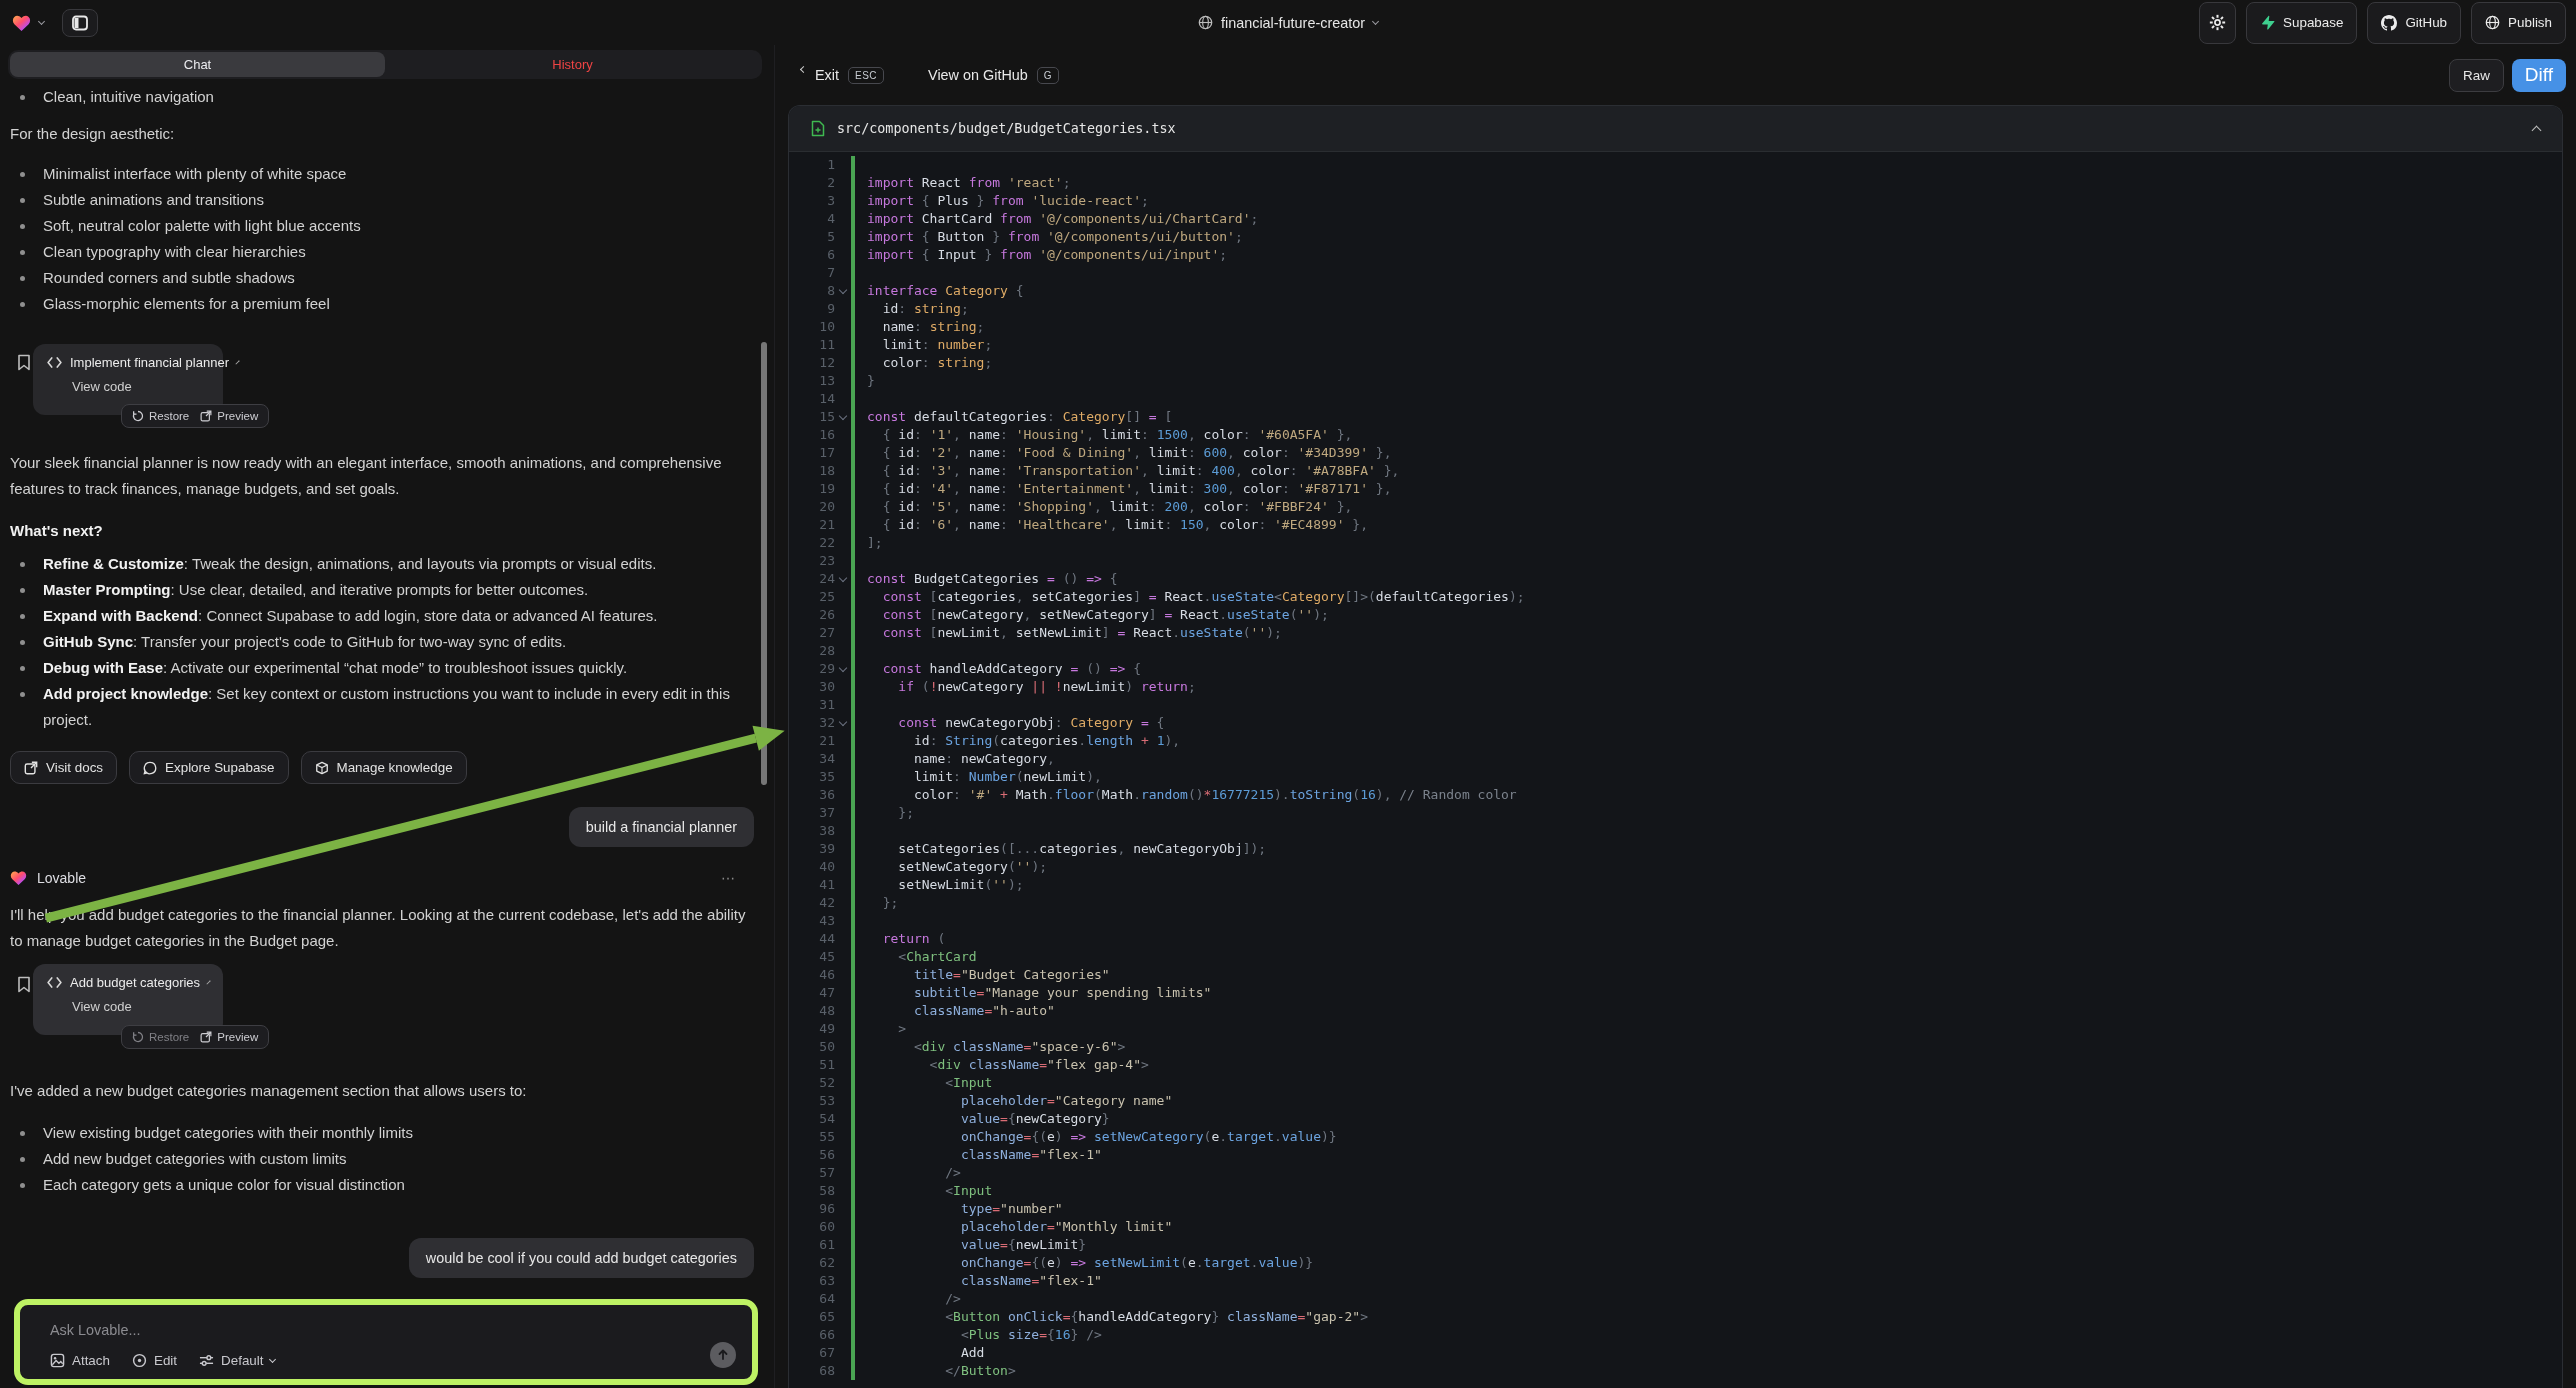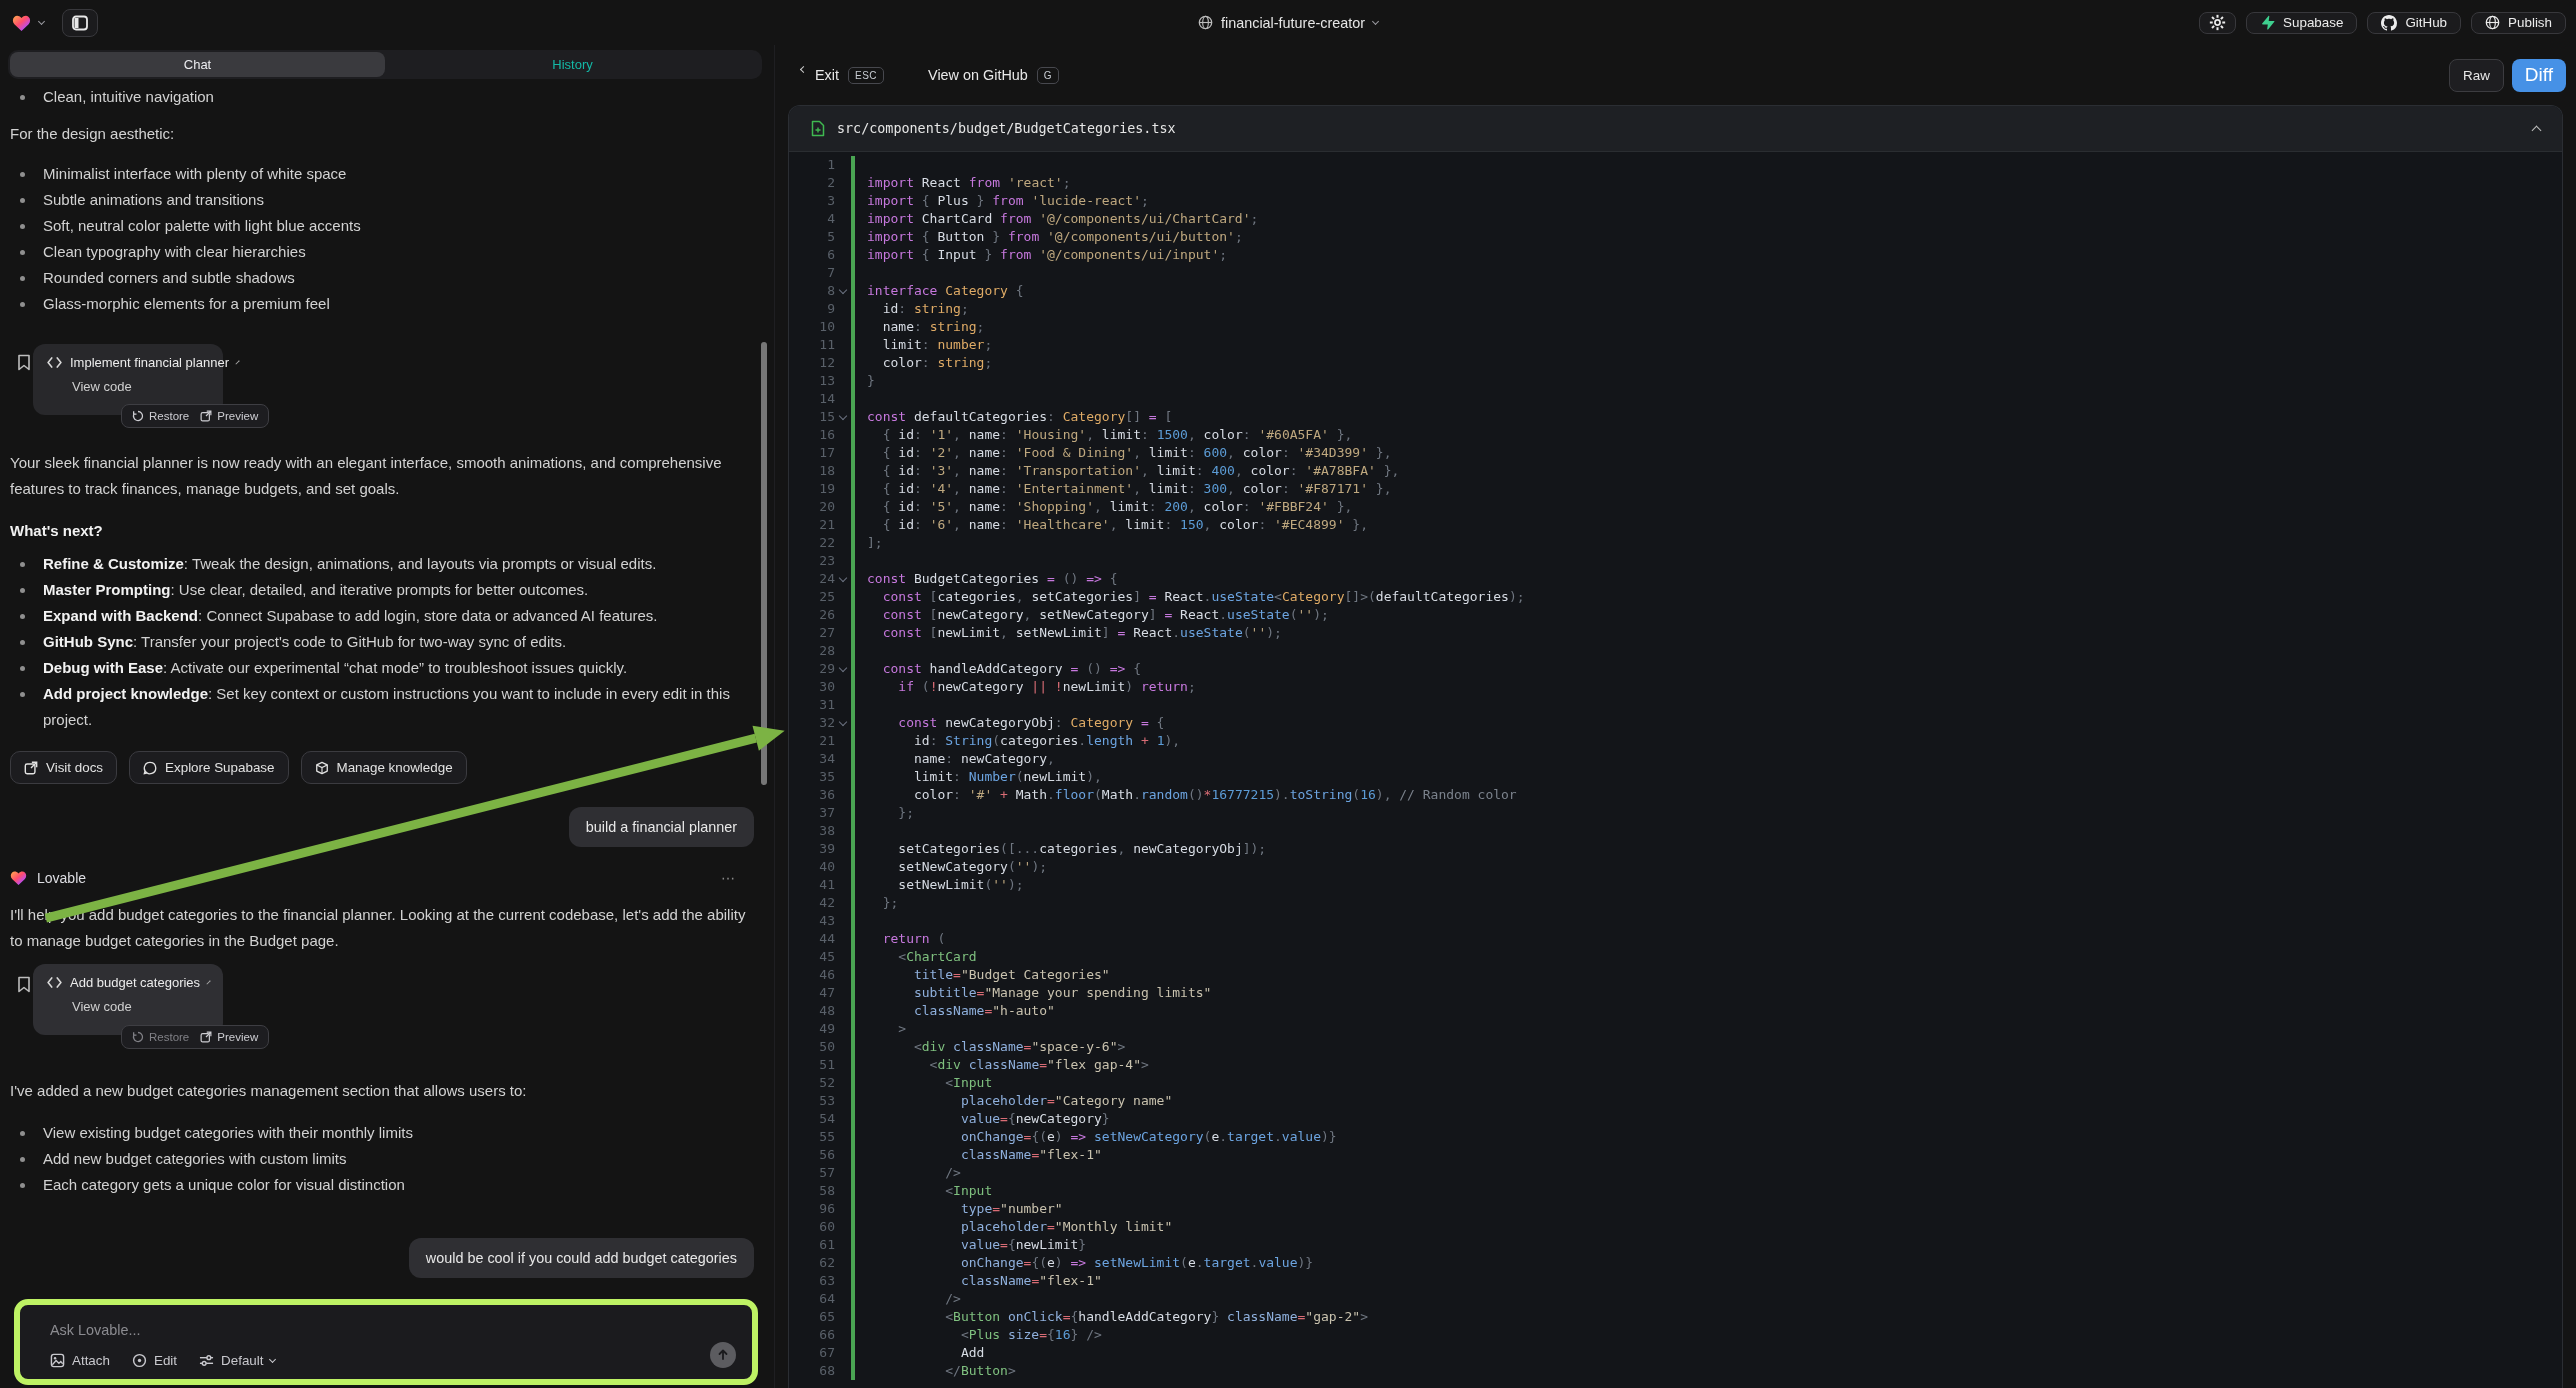--- a/index.html
+++ b/index.html
@@ -4,33 +4,33 @@
 <style>
   * { margin:0; padding:0; box-sizing:border-box; }
   html,body { width:2576px; height:1388px; }
   body { background:#141414; font-family:"Liberation Sans", sans-serif; color:#d6d6d6; overflow:hidden; position:relative; }
 
   
   .app-header { position:absolute; left:0; top:0; width:2576px; height:45px; display:flex; align-items:center; }
   .hdr-left { position:absolute; left:12px; top:0; height:45px; display:flex; align-items:center; gap:8px; }
   .hdr-center { position:absolute; left:50%; top:0; transform:translateX(-50%); height:45px; display:flex; align-items:center; gap:8px; font-size:14.4px; color:#e6e6e6; }
   .hdr-right { position:absolute; right:10px; top:0; height:45px; display:flex; align-items:center; gap:10px; }
-  .hbtn { display:flex; align-items:center; gap:8px; height:22px; padding:0 13px; border:1px solid #38383c; border-radius:8px; background:#1b1b1d; color:#ececec; font-size:13.4px; cursor:pointer; }
+  .hbtn { display:flex; align-items:center; gap:8px; height:42px; padding:0 13px; border:1px solid #38383c; border-radius:8px; background:#1b1b1d; color:#ececec; font-size:13.4px; cursor:pointer; }
   .hbtn.icon-only { padding:0 9px; }
   .chev { display:inline-block; width:7px; height:7px; border-left:1.6px solid #9a9aa0; border-bottom:1.6px solid #9a9aa0; }
   .chev.down { transform:rotate(-45deg); margin-top:-3px; }
   .chev.up { transform:rotate(135deg); margin-top:4px; }
   .chev.left { transform:rotate(45deg); }
   .chev.right { transform:rotate(-135deg); }
   .chev.small { width:5px; height:5px; }
 
   
   .chat-panel { position:absolute; left:0; top:0; width:774px; height:1388px; }
   .tabs { position:absolute; left:8px; top:50px; width:754px; height:29px; background:#1e1e21; border-radius:10px; display:flex; padding:2px; }
-  .tab { flex:1; display:flex; align-items:center; justify-content:center; font-size:13px; color:#14b8a6; border-radius:8px; cursor:pointer; }
+  .tab { flex:1; display:flex; align-items:center; justify-content:center; font-size:13px; color:#ef4444; border-radius:8px; cursor:pointer; }
   .tab.active { background:#3a3a3e; color:#ececf0; }
 
   .brow { display:flex; align-items:flex-start; line-height:26px; }
   .bdot { width:5px; height:5px; border-radius:50%; background:#8f8f8f; margin:11px 0 0 20px; flex:none; }
   .btext { margin-left:18px; font-size:15px; color:#d2d2d2; }
   .btext b { color:#f2f2f2; }
   .para { font-size:15px; color:#d2d2d2; line-height:26px; }
 
   .vcard { position:absolute; left:33px; width:190px; height:71px; background:#28282b; border-radius:12px; padding:11px 14px; }
   .vcard.sel { background:#2f2f33; }

